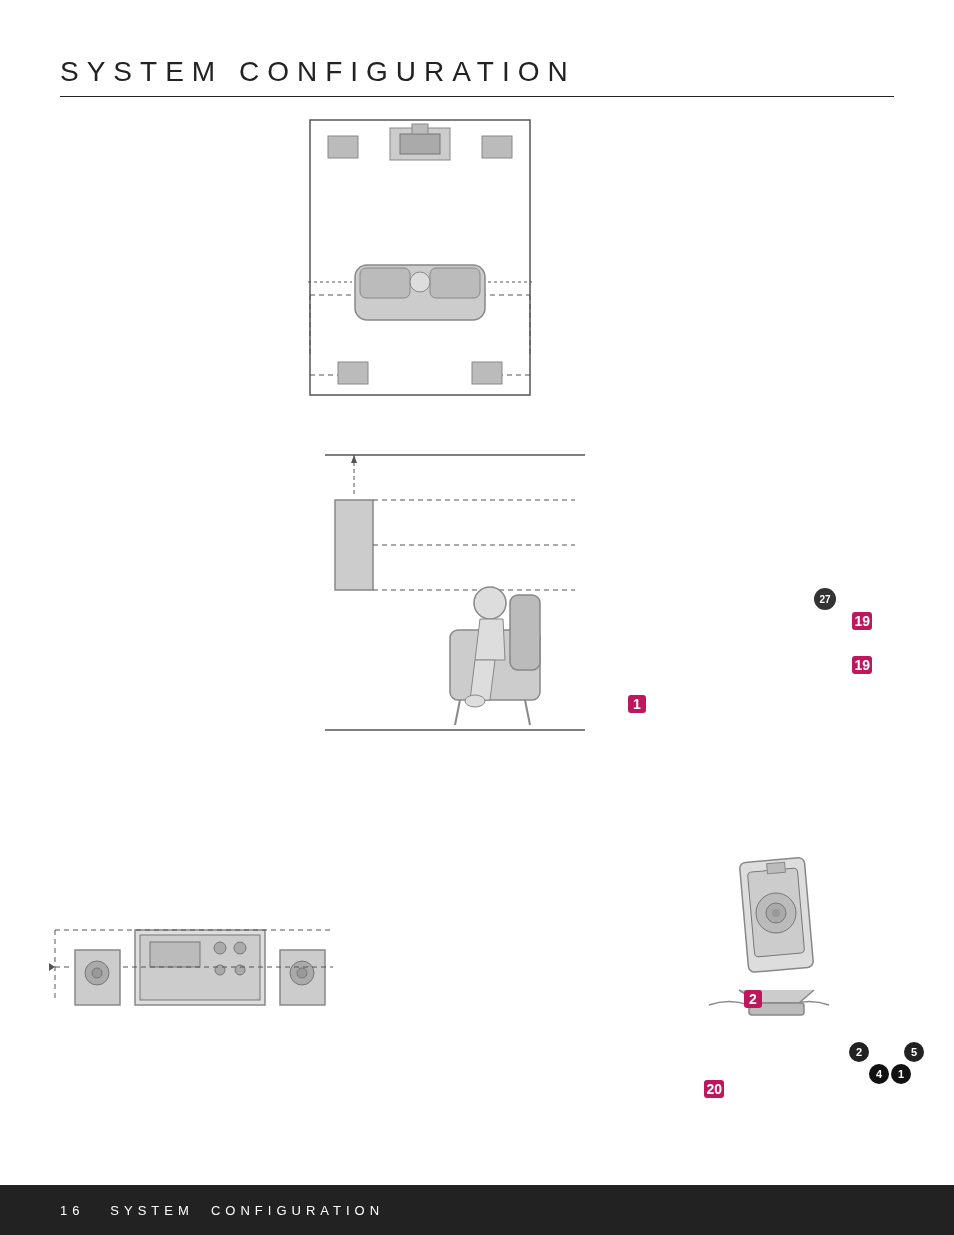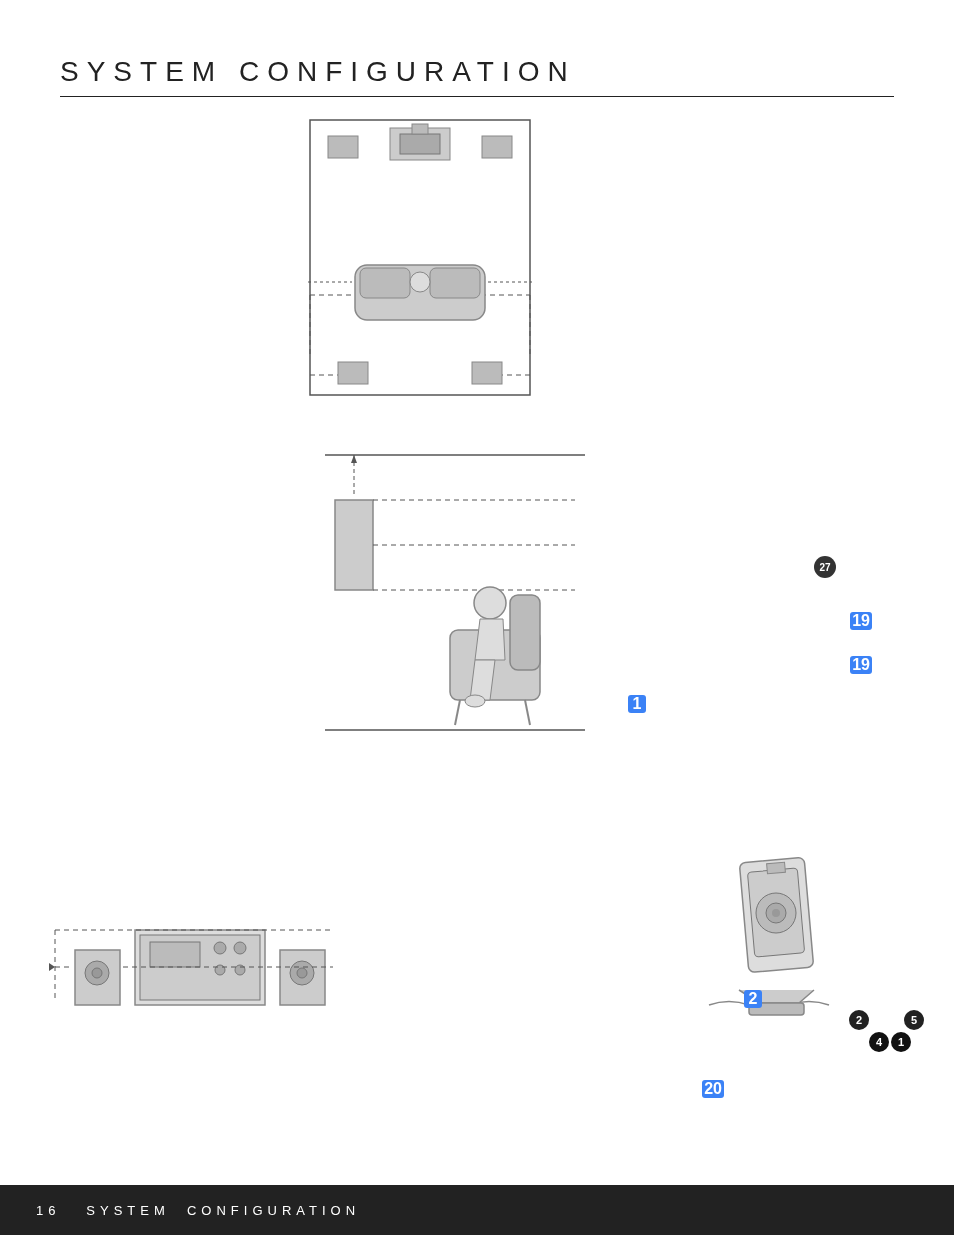--- a/index.html
+++ b/index.html
@@ -36,54 +36,55 @@
     
     .page-footer {
       position: absolute;
       bottom: 0;
       left: 0;
       right: 0;
       height: 50px;
       background: #222;
       display: flex;
       align-items: center;
-      padding: 0 36px;
+      padding: 0 60px;
     }
     .footer-text {
       color: #fff;
       font-size: 13px;
       letter-spacing: 5px;
       font-weight: 300;
     }
 
     
     .badge {
       display: inline-flex;
       align-items: center;
       justify-content: center;
       border-radius: 3px;
-      font-size: 16px;
+      font-size: 14px;
       font-weight: bold;
       color: #fff;
-      background: #3b82f6;
+      background: #be185d;
       min-width: 18px;
       height: 18px;
       padding: 4px 2px;
     }
     .badge-circle {
       display: inline-flex;
       align-items: center;
       justify-content: center;
       border-radius: 50%;
       font-size: 11px;
       font-weight: bold;
       color: #fff;
       background: #222;
       width: 20px;
       height: 20px;
+      margin-top: 32px;
     }
 
     
     svg { overflow: visible; }
   </style>
 </head>
 <body>
 
 <div class="page-header">
   <div class="page-title">SYSTEM  CONFIGURATION</div>

